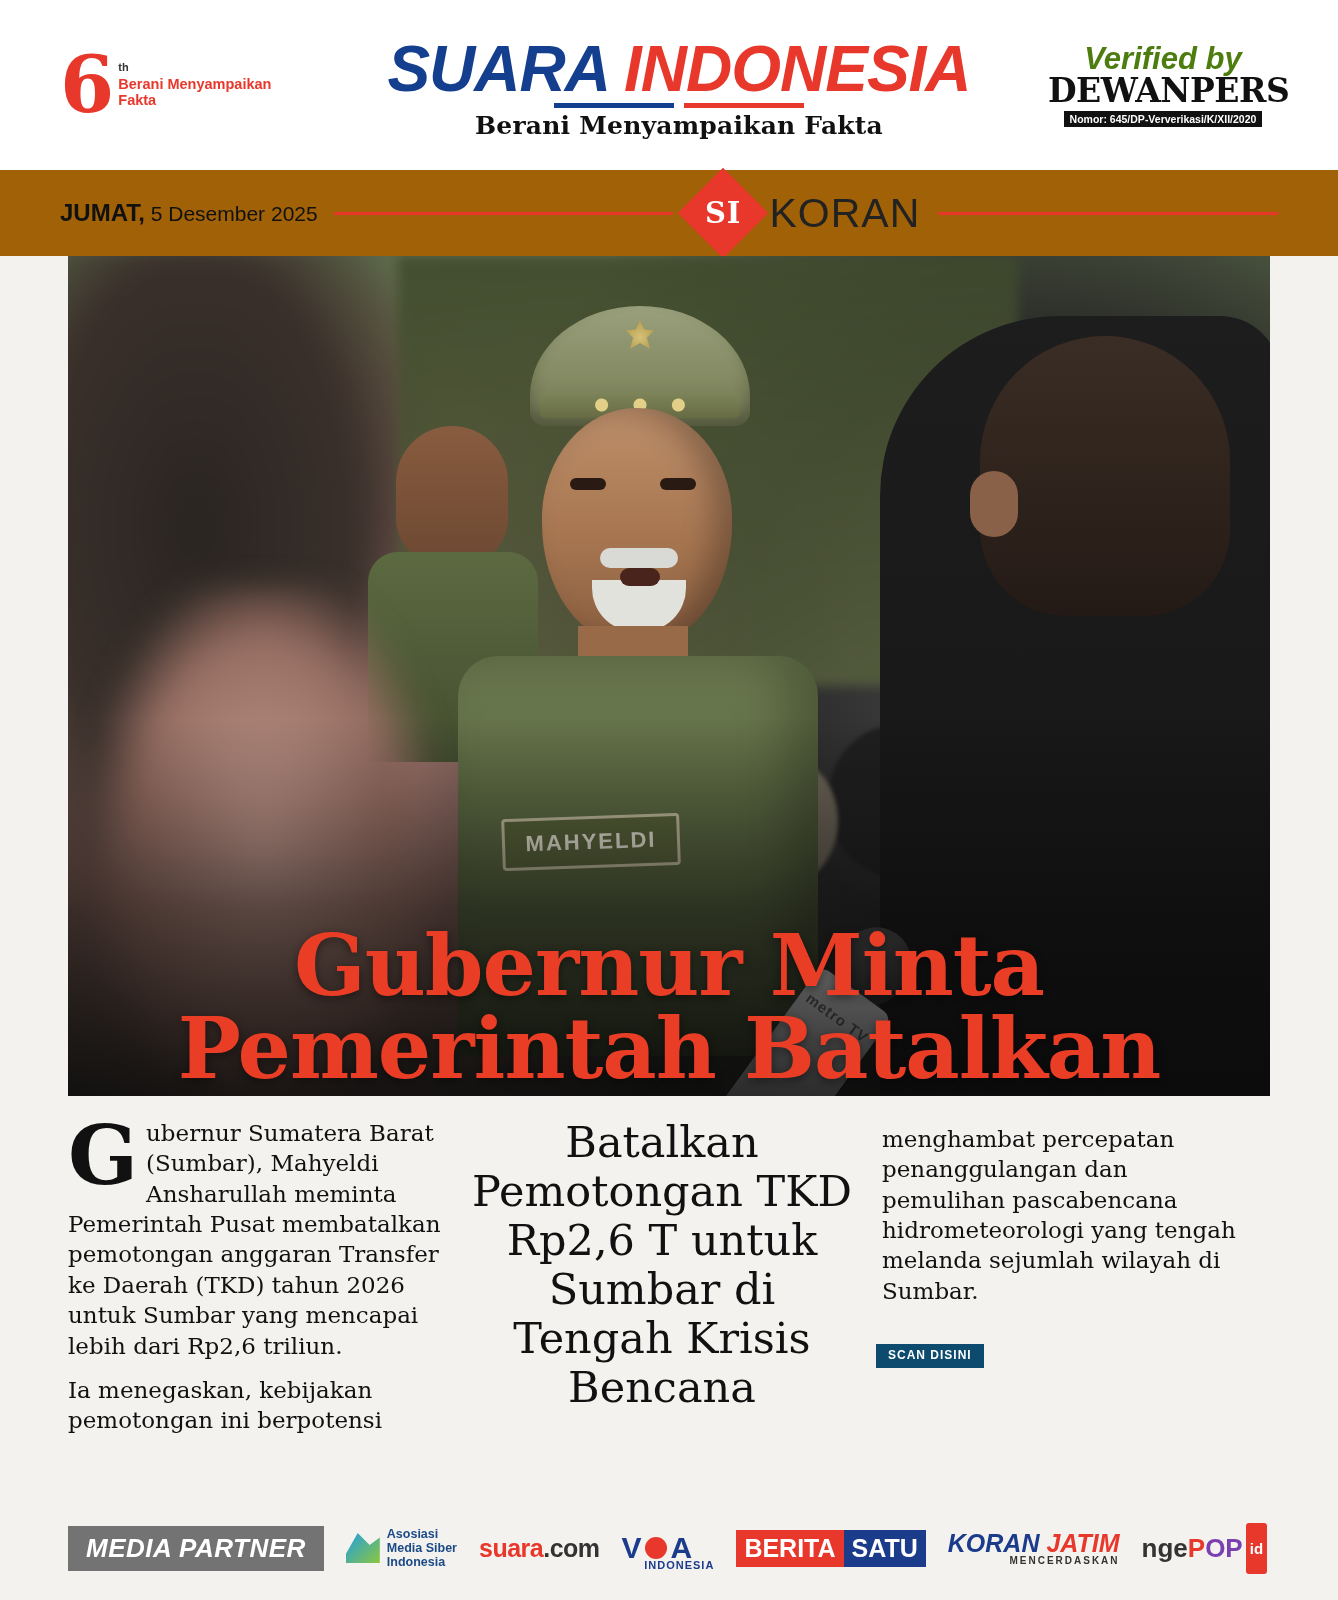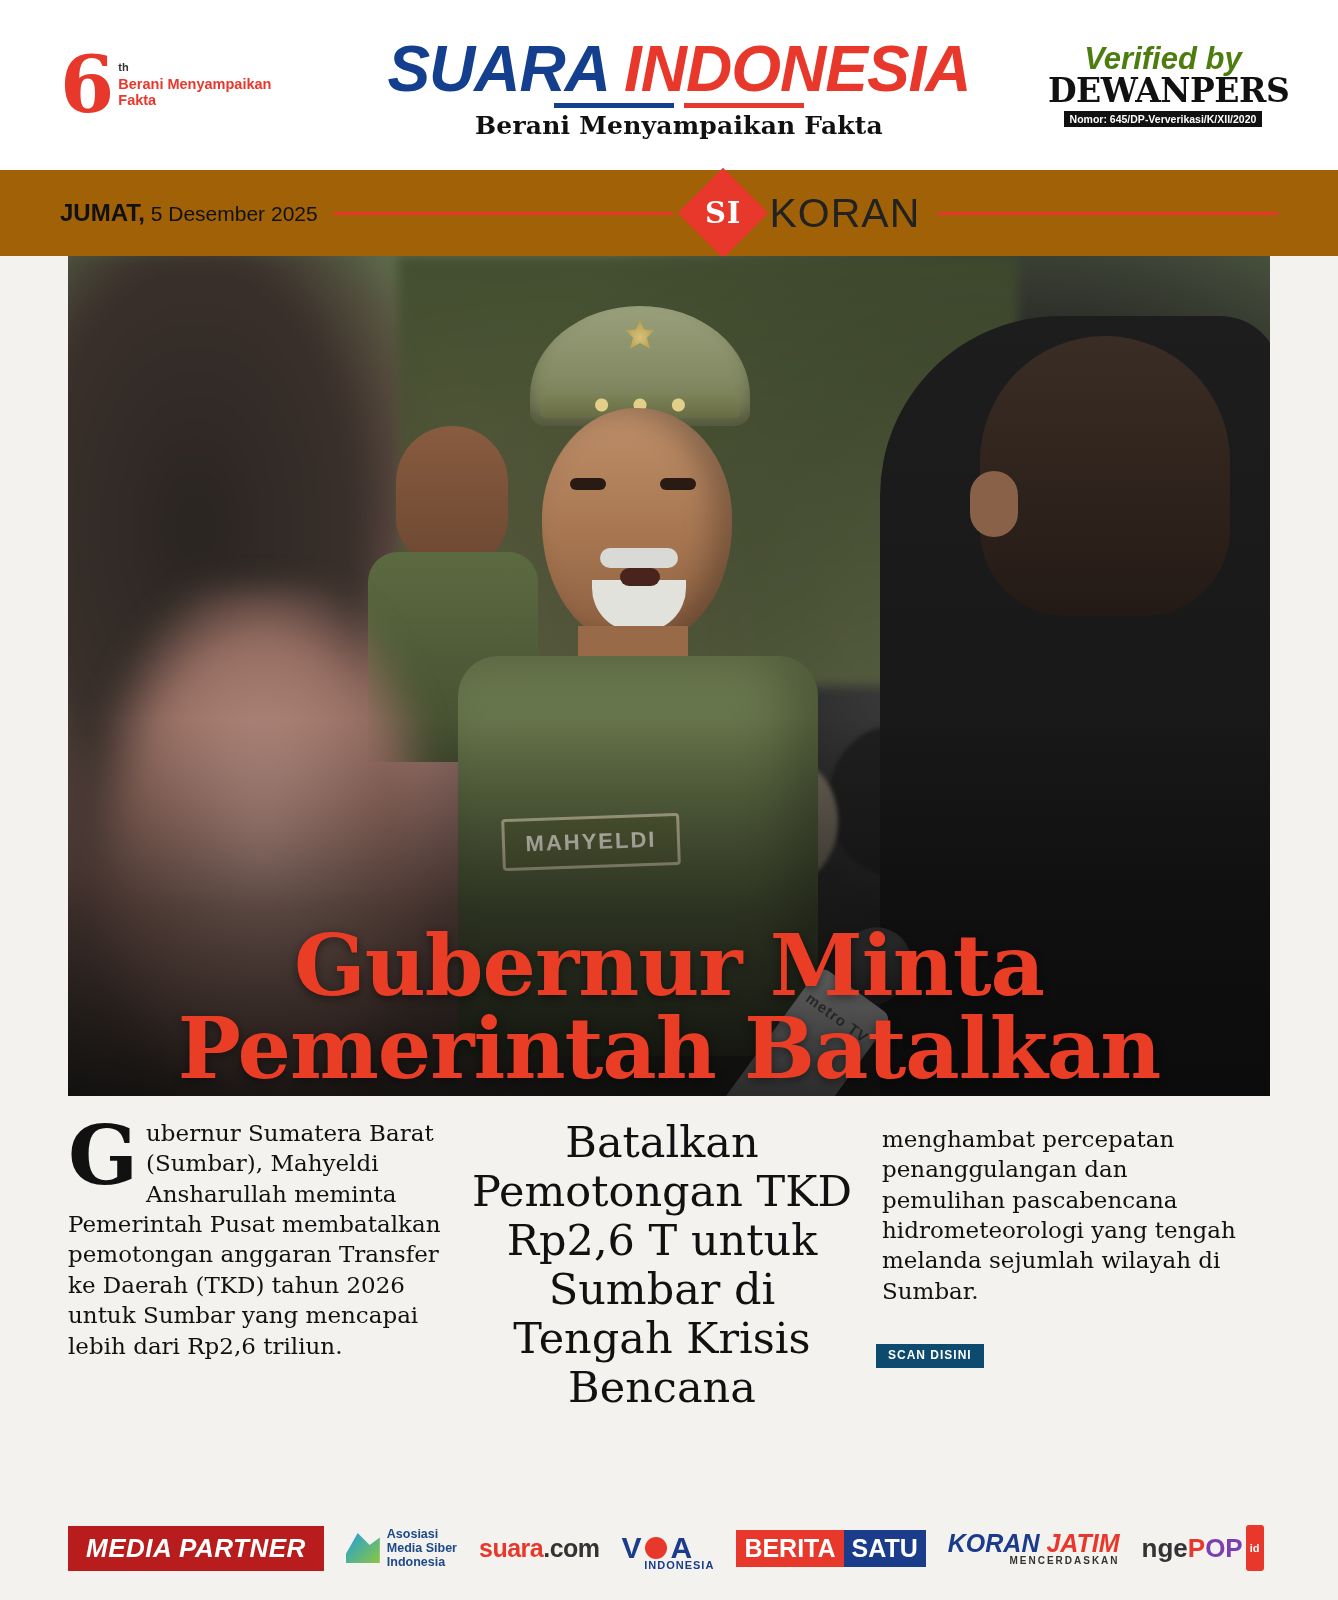--- a/index.html
+++ b/index.html
@@ -489,21 +489,21 @@
   
   .partners {
     position: absolute;
     left: 68px; right: 68px; bottom: 26px;
     height: 52px;
     display: flex;
     align-items: center;
     gap: 22px;
   }
   .mp-tag {
-    background: #b91c1c;
+    background: #737373;
     color: #fff;
     font-family: "Liberation Sans", sans-serif;
     font-style: italic;
     font-weight: bold;
     font-size: 26px;
     padding: 7px 18px;
     letter-spacing: 0.5px;
     flex: none;
   }
   .partner {
@@ -583,21 +583,21 @@
   .ngepop {
     font-family: "Liberation Sans", sans-serif;
     font-weight: bold;
     font-size: 26px;
     display: flex; align-items: center; text-align: right;
   }
   .ngepop .n1 { color: #333; }
   .ngepop .n2 { color: #E8372B; }
   .ngepop .n3 { color: #7a3fb0; }
   .ngepop .chip {
-    background: #E8372B; color: #fff; font-size: 11px;
+    background: #E8372B; color: #fff; font-size: 15px;
     border-radius: 3px; padding: 17px 4px; margin-left: 3px;
   }
 </style>
 </head>
 <body>
 
 <div class="page">
 
   <div class="masthead">
 
@@ -697,20 +697,21 @@
     <div class="headline">
       <div class="l1">Gubernur Minta</div>
       <div class="l2">Pemerintah Batalkan</div>
     </div>
   </div>
 
   <div class="article">
 
     <div class="col-left">
       <p class="dropcap-para">Gubernur Sumatera Barat (Sumbar), Mahyeldi Ansharullah meminta Pemerintah Pusat membatalkan pemotongan anggaran Transfer ke Daerah (TKD) tahun 2026 untuk Sumbar yang mencapai lebih dari Rp2,6 triliun.</p>
+      <p> Ia menegaskan, kebijakan pemotongan ini berpotensi</p>
     </div>
 
     <div class="col-mid">Batalkan Pemotongan TKD Rp2,6 T untuk Sumbar di Tengah Krisis Bencana</div>
 
     <div class="col-right">
       <p>menghambat percepatan penanggulangan dan pemulihan pascabencana hidrometeorologi yang tengah melanda sejumlah wilayah di Sumbar.</p>
 
       <div class="scan-label">SCAN DISINI</div>
 
     </div>

